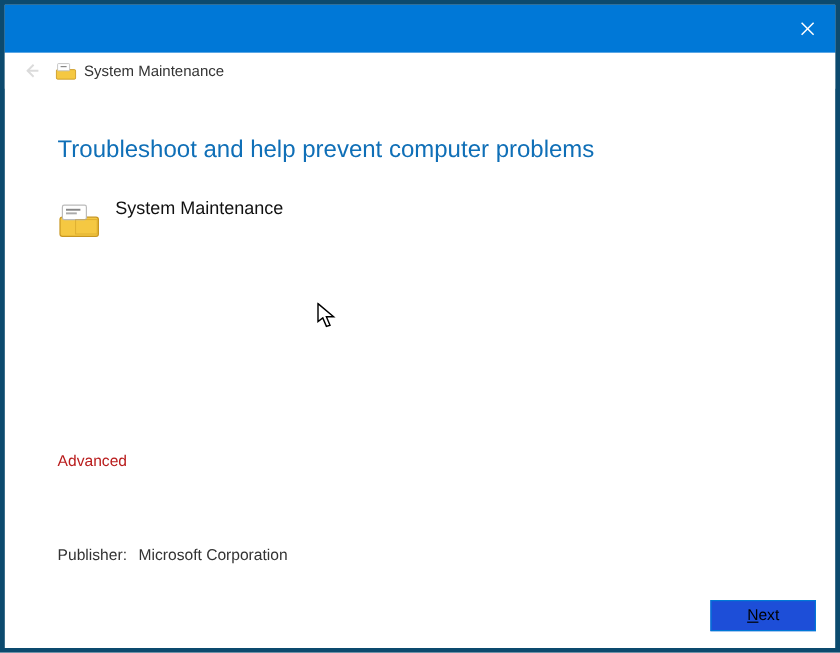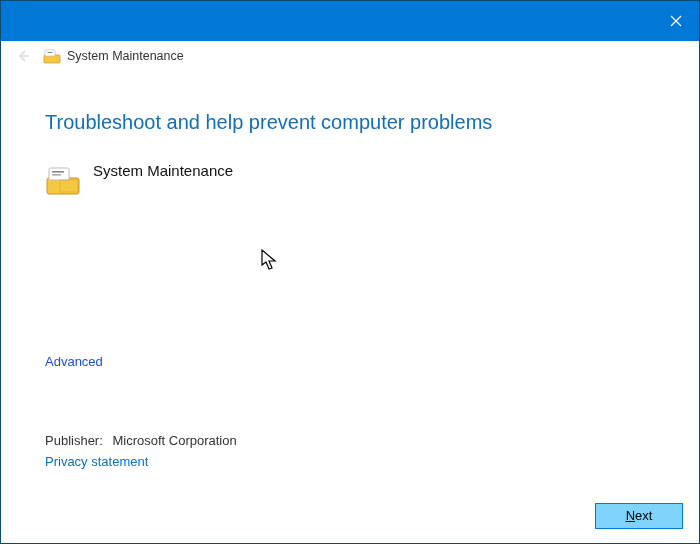--- a/index.html
+++ b/index.html
@@ -1,39 +1,39 @@
 <!DOCTYPE html>
 <html><head>
   <meta charset="utf-8">
   <style>
     * { box-sizing: border-box; margin: 0; padding: 0; font-family: "Segoe UI", Tahoma, sans-serif; }
     html, body { width: 700px; height: 544px; background: #fff; overflow: hidden; }
-    .window { width: 700px; height: 544px; display: flex; flex-direction: column; border: 1px solid #0c4a6e; }
+    .window { width: 700px; height: 544px; display: flex; flex-direction: column; border: 4px solid #0c4a6e; }
     .titlebar { height: 40px; background: #0078d7; display: flex; align-items: center; justify-content: flex-end; }
     .close-btn { width: 46px; height: 40px; display: flex; align-items: center; justify-content: center; cursor: pointer; }
     .close-btn svg { width: 12px; height: 12px; }
     .header { height: 30px; background: #fff; display: flex; align-items: center; padding: 0 12px; border-bottom: none; }
     .back-arrow { width: 20px; height: 20px; display: flex; align-items: center; justify-content: center; margin-right: 10px; opacity: 0.35; }
     .back-arrow svg { width: 14px; height: 14px; }
     .header-icon { width: 18px; height: 18px; margin-right: 6px; display: flex; align-items: center; justify-content: center; }
     .header-title { font-size: 12.5px; color: #333; }
     .content { flex: 1; padding: 40px 20px 10px 44px; display: flex; flex-direction: column; position: relative; }
     .main-heading { font-size: 20px; font-weight: 400; color: #0f6fb7; margin-bottom: 28px; }
     .item { display: flex; align-items: flex-start; gap: 12px; }
     .item-icon { width: 36px; height: 36px; flex-shrink: 0; display: flex; align-items: center; justify-content: center; }
     .item-text { padding-top: 0; }
     .item-title { font-size: 15px; color: #111; font-weight: 400; margin-bottom: 2px; }
     .item-desc { font-size: 13px; color: #333; line-height: 1.35; }
     .spacer { flex: 1; }
-    .advanced { font-size: 13px; color: #1d4ed8; cursor: pointer; margin-bottom: 16px; display: inline-block; }
+    .advanced { font-size: 13px; color: #b91c1c; cursor: pointer; margin-bottom: 16px; display: inline-block; }
     .publisher-row { font-size: 13px; color: #333; margin-bottom: 6px; margin-top: 48px; }
     .publisher-label { margin-right: 6px; }
     .privacy { font-size: 13px; color: #0f6fb7; cursor: pointer; display: inline-block; margin-bottom: 10px; }
     .footer { height: 54px; display: flex; align-items: center; justify-content: flex-end; padding: 0 16px; gap: 8px; border-top: none; }
-    .btn { min-width: 88px; height: 26px; font-size: 13px; background: #7dd3fc; border: 1px solid #adadad; cursor: pointer; padding: 0 12px; text-align: center; line-height: 22px; }
+    .btn { min-width: 88px; height: 26px; font-size: 13px; background: #1d4ed8; border: 1px solid #adadad; cursor: pointer; padding: 0 12px; text-align: center; line-height: 22px; }
     .btn.default { border: 1px solid #0078d7; }
     .access-key { text-decoration: underline; }
     .cursor { position: absolute; left: 260px; top: 178px; pointer-events: none; }
   </style>
 </head>
 <body>
 
 <div class="window">
 
   <div class="titlebar">
@@ -82,21 +82,20 @@
 
     <div class="spacer"></div>
 
     <span class="advanced">Advanced</span>
 
     <div class="publisher-row">
       <span class="publisher-label">Publisher:</span>
       <span>Microsoft Corporation</span>
     </div>
 
-    <span class="privacy">Privacy statement</span>
 
     <svg class="cursor" width="18" height="22" viewBox="0 0 18 22">
       <path d="M1 1 L1 16 L5 13 L8 20 L11 19 L8 12 L14 12 Z" fill="#fff" stroke="#000" stroke-width="1.2"></path>
     </svg>
   </div>
 
   <div class="footer">
     <button class="btn default"><span class="access-key">N</span><span>ext</span></button>
   </div>
 

